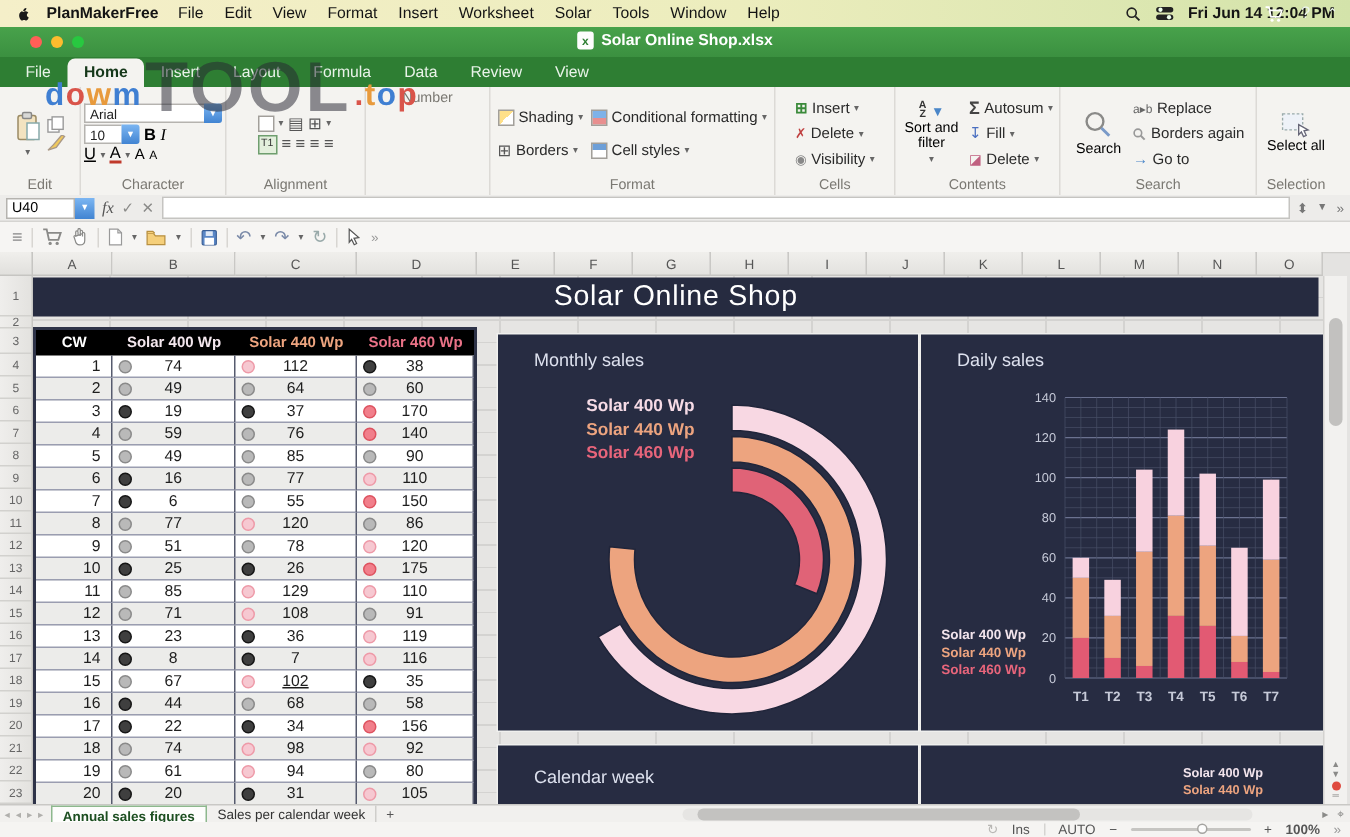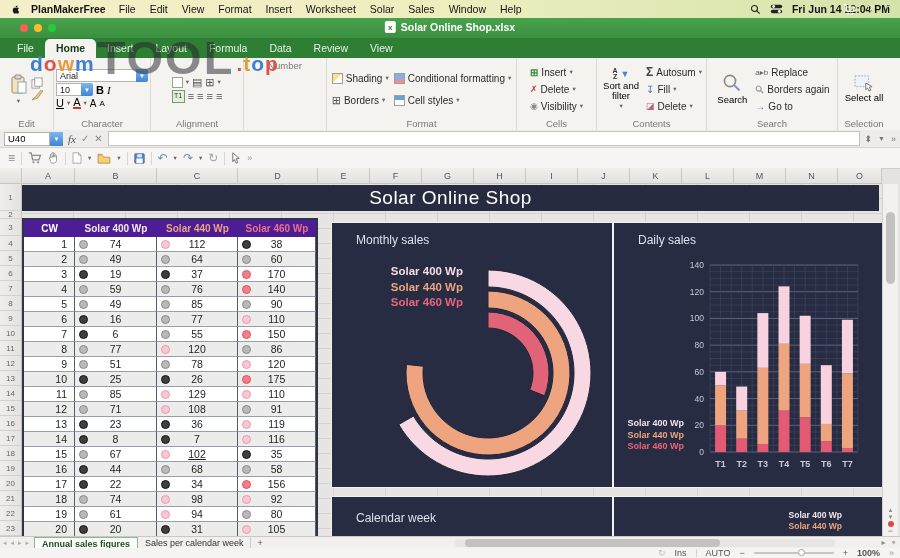--- a/index.html
+++ b/index.html
@@ -74,21 +74,21 @@
   .sheet{position:absolute;top:184px;left:0;width:900px;height:352px;overflow:hidden;}
   .gutter{position:absolute;left:0;top:0;width:22px;height:352px;background:linear-gradient(90deg,#efeeec,#e3e2df);border-right:1px solid #c6c5c2;box-sizing:border-box;}
   .gnum{border-bottom:1px solid #d2d1ce;box-sizing:border-box;font-size:8px;color:#666;display:flex;align-items:center;justify-content:center;}
   .canvas{position:absolute;left:22px;top:0;width:860px;height:352px;background-color:#e6e5e3;
     background-image:repeating-linear-gradient(to right,transparent 0 51px,#d4d3d1 51px 52px),
                      repeating-linear-gradient(to bottom,transparent 0 14px,#d4d3d1 14px 15px);}
   .banner{position:absolute;left:0;top:1px;width:857px;height:26px;background:#262b40;display:flex;align-items:center;justify-content:center;}
   .banner span{color:#fff;font-size:19px;letter-spacing:.5px;}
   
   .dtable{position:absolute;left:0;top:34px;width:296px;border:2px solid #2e3348;box-sizing:border-box;background:#fff;}
-  .thead{display:flex;background:#4c1d95;height:17px;}
+  .thead{display:flex;background:#000000;height:17px;}
   .th{font-size:10px;font-weight:700;display:flex;align-items:center;justify-content:center;box-sizing:border-box;}
   .trow{display:flex;height:15px;}
   .trow:nth-child(odd){background:#ececea;}
   .td{box-sizing:border-box;border-right:1px solid #565b6e;border-bottom:1px solid #9a9db0;position:relative;
       font-size:10.5px;color:#1e1e1e;display:flex;align-items:center;justify-content:center;}
   .td.cw{justify-content:flex-end;padding-right:7px;border-right:1px solid #565b6e;}
   .dot{position:absolute;left:4px;top:50%;margin-top:-4.5px;width:9px;height:9px;border-radius:50%;box-sizing:border-box;}
   
   .card{position:absolute;background:#272c42;box-shadow:0 0 0 1px #f0f0ee;}
   .card-title{position:absolute;left:24px;top:10px;color:#dde1ee;font-size:12px;}
@@ -132,21 +132,21 @@
       </svg>
     <span class="appname">PlanMakerFree</span>
     <nav id="menu-items" style="display:flex;">
         <span class="mitem">File</span>
         <span class="mitem">Edit</span>
         <span class="mitem">View</span>
         <span class="mitem">Format</span>
         <span class="mitem">Insert</span>
         <span class="mitem">Worksheet</span>
         <span class="mitem">Solar</span>
-        <span class="mitem">Sales</span>
+        <span class="mitem">Tools</span>
         <span class="mitem">Window</span>
         <span class="mitem">Help</span>
       </nav>
     <div class="mb-right">
       <svg width="11" height="11" viewBox="0 0 16 16">
           <circle cx="6.5" cy="6.5" r="4.4" fill="none" stroke="#222" stroke-width="1.6"></circle>
           <line x1="10" y1="10" x2="14" y2="14" stroke="#222" stroke-width="1.8"></line>
         </svg>
       <svg width="13" height="10" viewBox="0 0 18 14">
           <rect x="1" y="1" width="16" height="5" rx="2.5" fill="#222"></rect>

